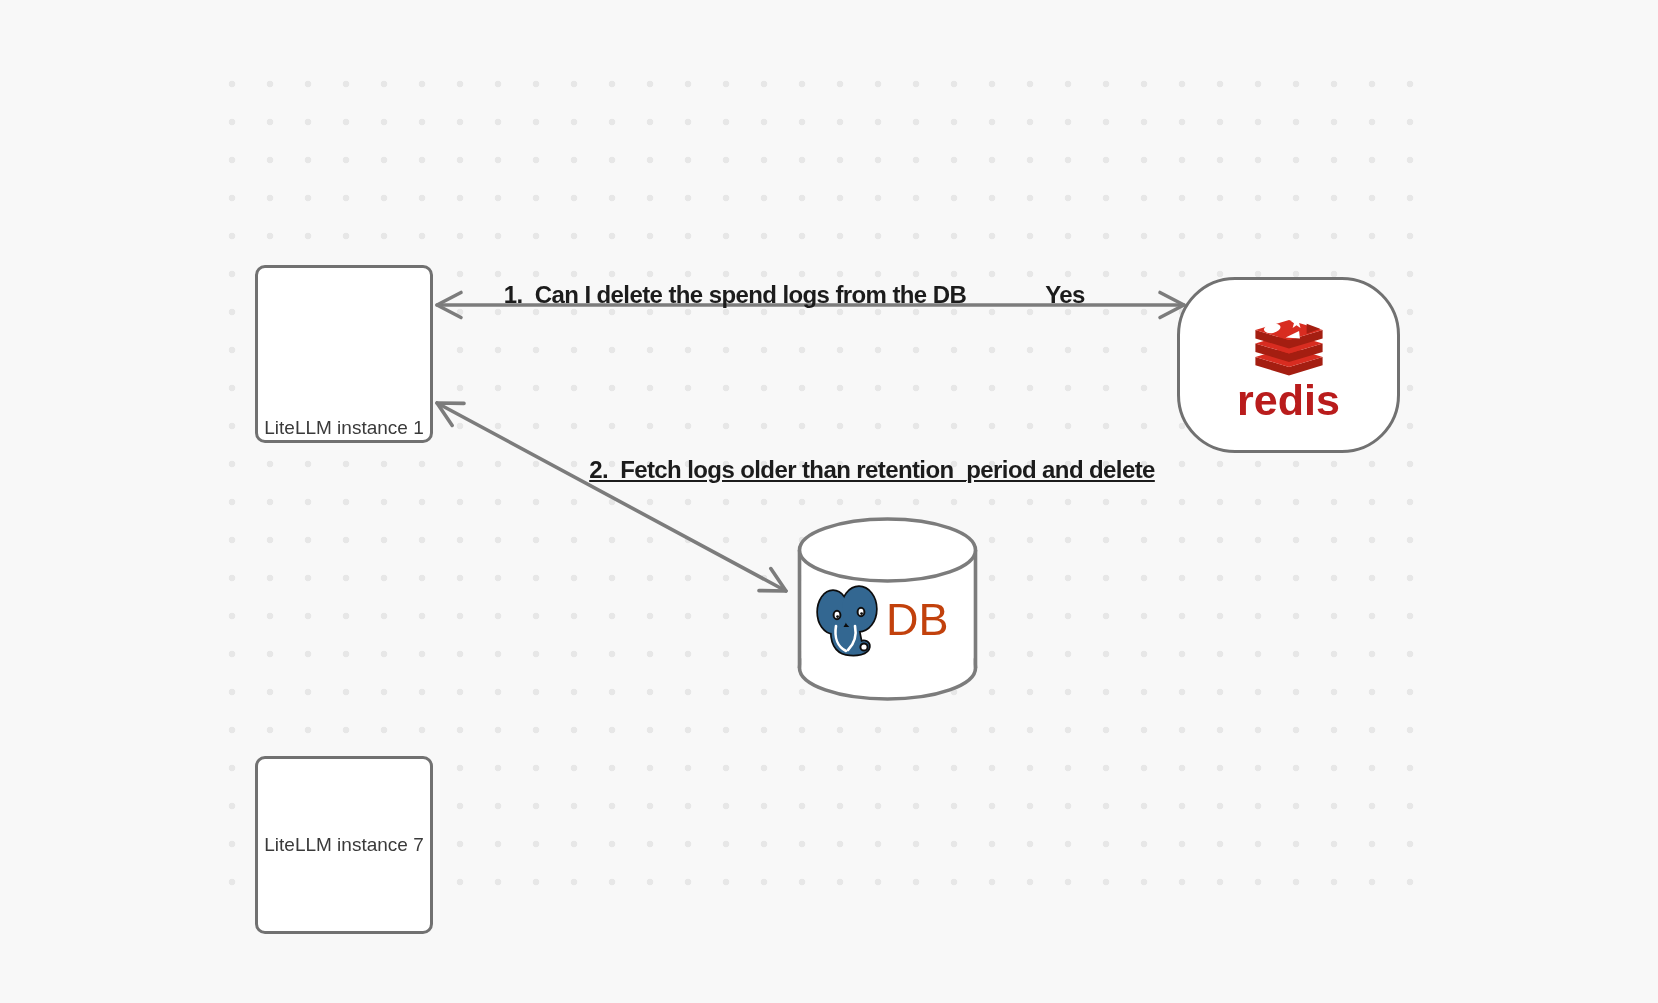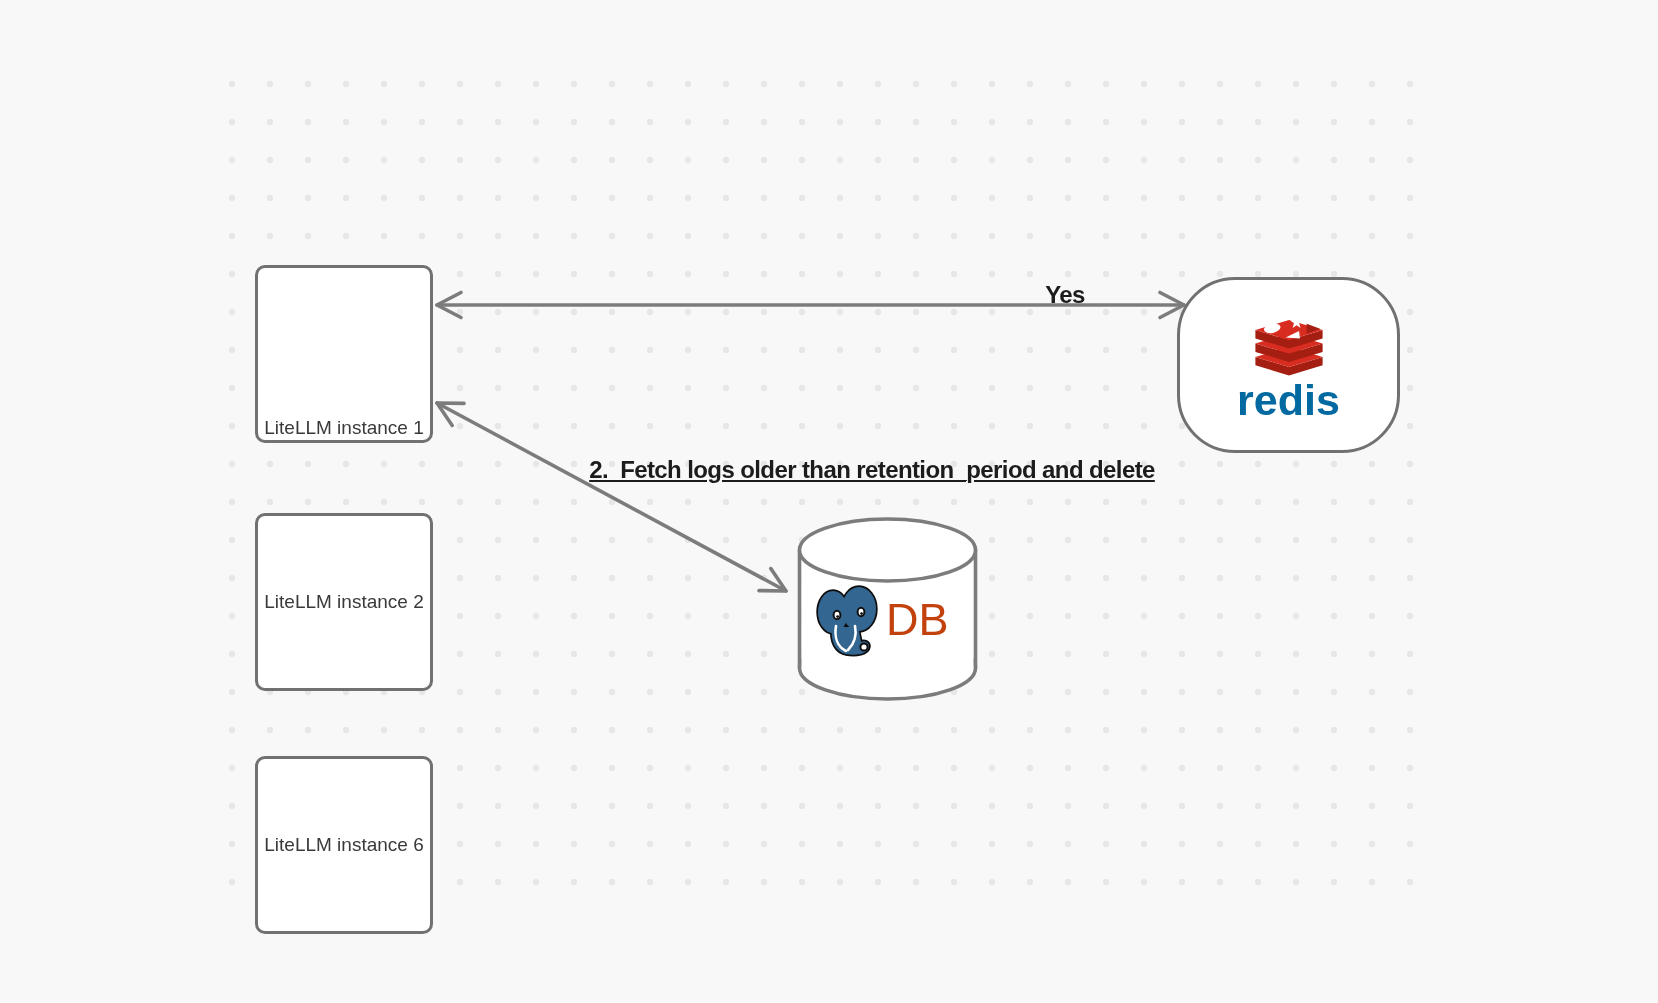--- a/index.html
+++ b/index.html
@@ -36,21 +36,21 @@
   #instance-3{top:756px;}
   .redis-node{
     position:absolute;left:1177px;top:277px;width:223px;height:176px;
     background:#ffffff;border:3.5px solid #717171;border-radius:58px;
     box-sizing:border-box;
     display:flex;flex-direction:column;align-items:center;
     padding-top:34px;
     z-index:2;
   }
   .redis-wordmark{
-    font-size:43px;font-weight:700;color:#0369a1;line-height:1;
+    font-size:43px;font-weight:700;color:#b91c1c;line-height:1;
     margin-top:1px;letter-spacing:0px;
   }
   .db-node{
     position:absolute;left:795px;top:512px;width:190px;height:194px;z-index:2;
   }
   .db-node .cyl{
     position:absolute;left:0;top:0;
   }
   .pg-icon{
     position:absolute;left:17px;top:70px;
@@ -85,25 +85,22 @@
     <g stroke="#7c7c7c" stroke-width="3.6" fill="none" stroke-linecap="round" stroke-linejoin="round">
       <line x1="437" y1="403" x2="786" y2="591"></line>
       <polyline points="452.2,425.4 437,403 464,403.4"></polyline>
       <polyline points="759,590.6 786,591 770.8,568.6"></polyline>
     </g>
   </svg>
 
   <div class="node-box" id="instance-1">
     <span class="node-label">LiteLLM instance 1</span>
   </div>
-  <div class="node-box" id="instance-2">
-    <span class="node-label">LiteLLM instance 2</span>
-  </div>
   <div class="node-box" id="instance-3">
-    <span class="node-label">LiteLLM instance 6</span>
+    <span class="node-label">LiteLLM instance 7</span>
   </div>
 
   <div class="redis-node">
     <svg width="84" height="64" viewBox="0 0 100 76">
 
       <path d="M10,51 L50,63 L90,51 L90,61 L50,73 L10,61 Z" fill="#A41E11"></path>
       <path d="M10,51 L50,39 L90,51 L50,63 Z" fill="#D82C20"></path>
 
       <path d="M10,35 L50,47 L90,35 L90,45 L50,57 L10,45 Z" fill="#A41E11"></path>
       <path d="M10,35 L50,23 L90,35 L50,47 Z" fill="#D82C20"></path>
@@ -148,16 +145,17 @@
         <ellipse cx="25" cy="33" rx="3.4" ry="4.2" fill="#ffffff" stroke="#0d0d0d" stroke-width="2"></ellipse>
         <ellipse cx="49" cy="30" rx="3.4" ry="4.2" fill="#ffffff" stroke="#0d0d0d" stroke-width="2"></ellipse>
         <circle cx="25.6" cy="34.6" r="1.4" fill="#0d0d0d"></circle>
         <circle cx="49.6" cy="31.6" r="1.4" fill="#0d0d0d"></circle>
         <circle cx="52" cy="65" r="3.6" fill="#ffffff" stroke="#0d0d0d" stroke-width="2"></circle>
       </g>
     </svg>
     <span class="db-label">DB</span>
   </div>
 
+  <div class="edge-label" id="edge-label-1">1.  Can I delete the spend logs from the DB</div>
   <div class="edge-label" id="edge-label-1-answer">Yes</div>
   <div class="edge-label" id="edge-label-2">2.  Fetch logs older than retention_period and delete</div>
 
 </div>
 
 </body></html>

